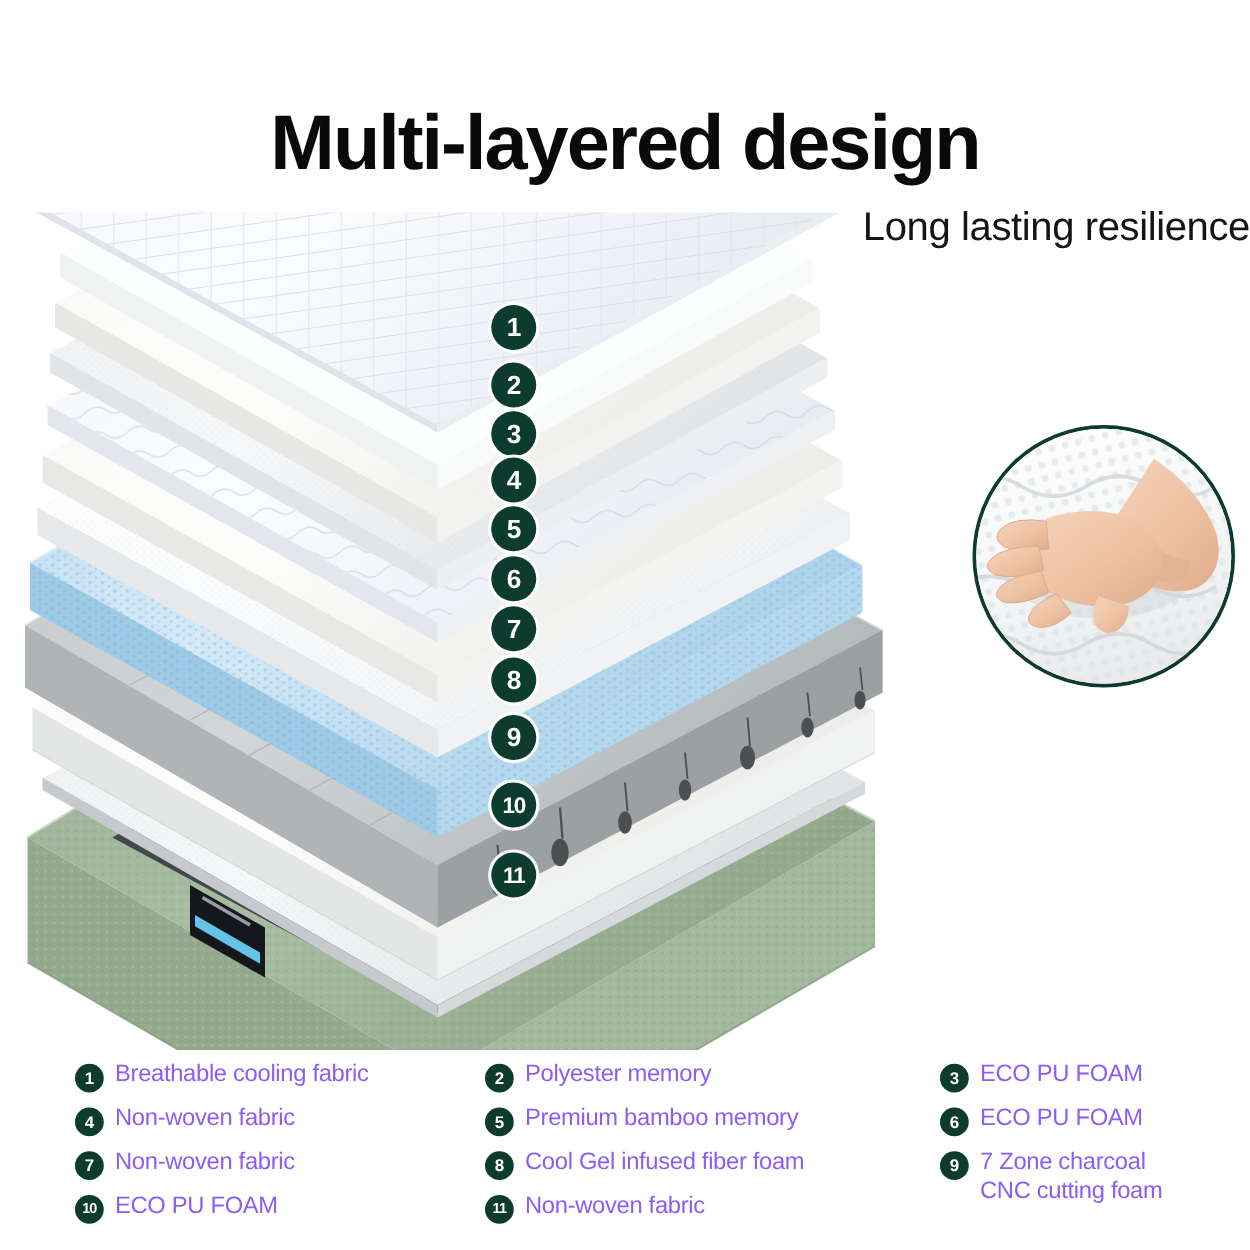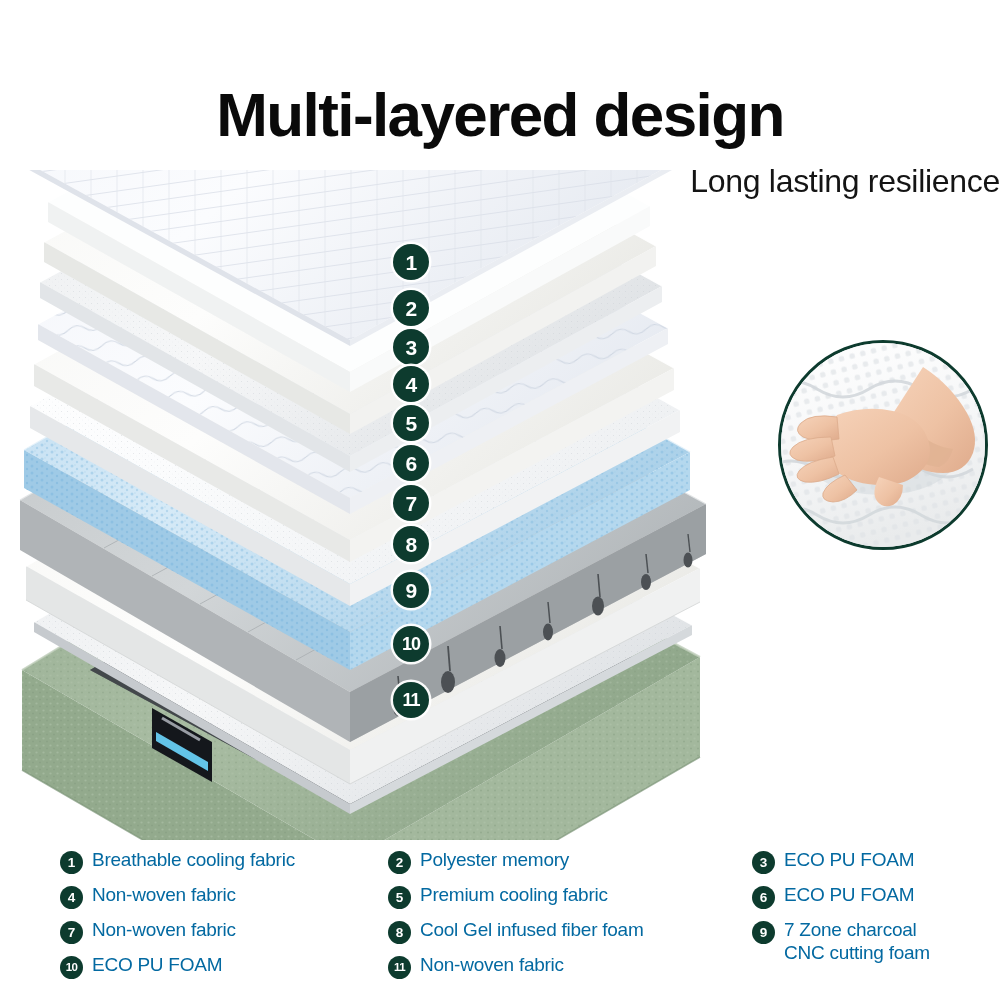--- a/index.html
+++ b/index.html
@@ -54,21 +54,21 @@
   .lgrow.tall{height:56px;}
   .lgbadge{
     flex:0 0 auto;width:23px;height:23px;border-radius:50%;
     background:#0d3b2e;color:#fff;font-size:13.5px;font-weight:bold;
     display:flex;align-items:center;justify-content:center;
     margin-top:3px;line-height:1;
   }
   .lgbadge.two{font-size:11.5px;letter-spacing:-0.6px;}
   .lgtext{
     margin-left:9px;font-size:19px;line-height:23px;
-    color:#0369a1;letter-spacing:-0.25px;white-space:pre-line;
+    color:#8b5cf6;letter-spacing:-0.25px;white-space:pre-line;
   }
 </style>
 </head>
 <body>
 
 <div id="header">
   <div id="title">Multi-layered design</div>
   <div id="subtitle">Long lasting resilience</div>
 </div>
 
@@ -357,21 +357,21 @@
     </div>
   </div>
 
   <div class="lgcol" style="left:388px;width:350px;">
     <div class="lgrow">
       <div class="lgbadge">2</div>
       <div class="lgtext">Polyester memory</div>
     </div>
     <div class="lgrow">
       <div class="lgbadge">5</div>
-      <div class="lgtext">Premium cooling fabric</div>
+      <div class="lgtext">Premium bamboo memory</div>
     </div>
     <div class="lgrow">
       <div class="lgbadge">8</div>
       <div class="lgtext">Cool Gel infused fiber foam</div>
     </div>
     <div class="lgrow">
       <div class="lgbadge two">11</div>
       <div class="lgtext">Non-woven fabric</div>
     </div>
   </div>

